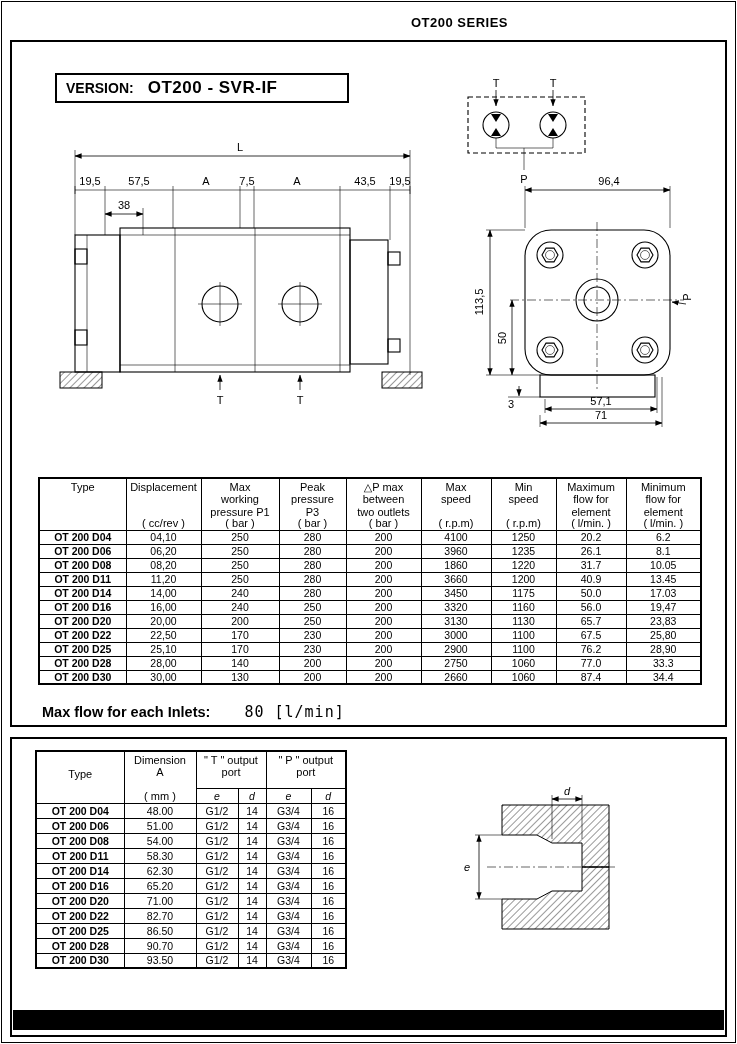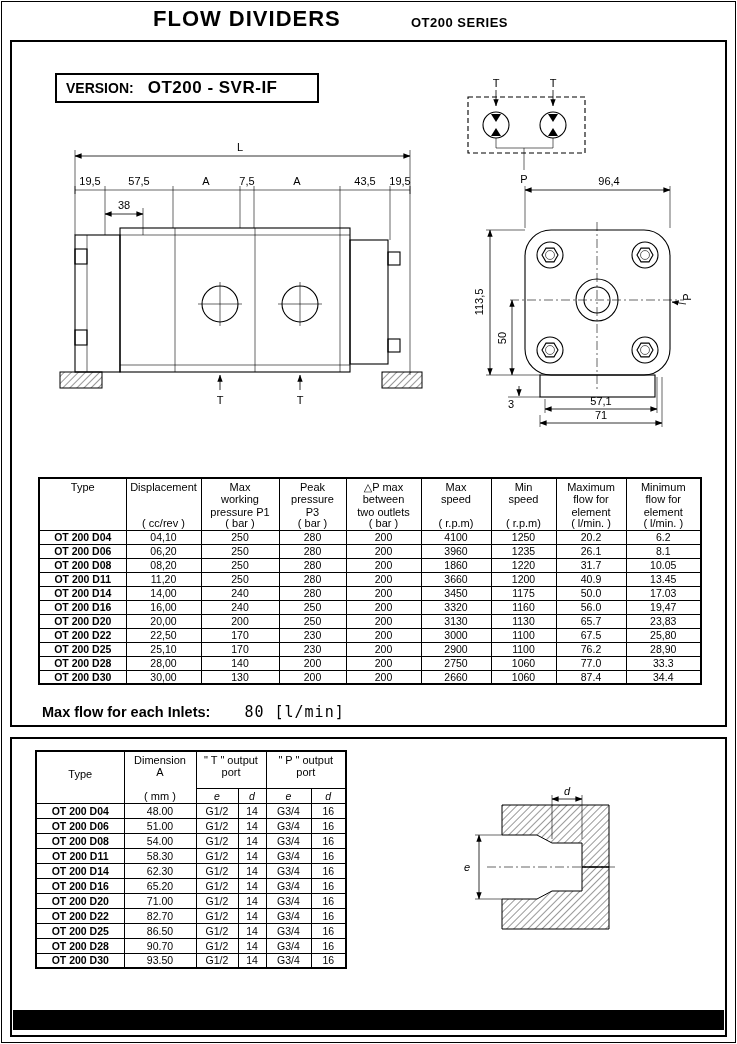--- a/index.html
+++ b/index.html
@@ -8,21 +8,21 @@
   .page { position: absolute; top: 0; left: 0; width: 737px; height: 1044px; background: #fff; overflow: hidden; }
   .frame { position: absolute; inset: 1px; border: 1px solid #000; pointer-events: none; }
 
   .title  { position: absolute; left: 153px; top: 6px;  font-size: 22px; font-weight: bold; letter-spacing: 1px; }
   .series { position: absolute; left: 411px; top: 15px; font-size: 13px; font-weight: bold; letter-spacing: .5px; }
 
   .panel  { position: absolute; border: 2px solid #000; background: #fff; }
   .panel1 { left: 10px; top: 40px;  width: 717px; height: 687px; }
   .panel2 { left: 10px; top: 737px; width: 717px; height: 300px; }
 
-  .version-box { position: absolute; left: 43px; top: 31px; width: 264px; height: 30px;
+  .version-box { position: absolute; left: 43px; top: 31px; width: 294px; height: 30px;
                  border: 2px solid #000; display: flex; align-items: center; gap: 14px; padding-left: 9px; }
   .version-label { font-size: 14px; font-weight: bold; }
   .version-value { font-size: 17px; font-weight: bold; letter-spacing: .5px; }
 
   .drawsvg { position: absolute; left: 0; top: 0; }
   .portsvg { position: absolute; left: 445px; top: 48px; }
 
   table { border-collapse: collapse; background: #fff; }
   .spec-table { position: absolute; left: 26px; top: 435px; border: 2px solid #000; table-layout: fixed; }
   .spec-table th, .spec-table td { border: 1px solid #000; text-align: center; padding: 0 1px; }
@@ -56,21 +56,20 @@
   svg .hatchfill { fill: url(#hatch); stroke: #000; stroke-width: 1; }
   svg text { font-family: "Liberation Sans", sans-serif; font-size: 11px; fill: #000; }
   svg text.lbl-i { font-style: italic; }
 </style>
 </head>
 <body>
 
 <div class="page">
   <div class="frame"></div>
 
-  <div class="title">FLOW DIVIDERS</div>
   <div class="series">OT200  SERIES</div>
 
   <div class="panel panel1">
 
     <svg class="drawsvg" width="711" height="430" viewBox="0 0 711 430">
       <defs>
         <marker id="arr" viewBox="0 0 10 10" refX="9.5" refY="5" markerWidth="7" markerHeight="7" orient="auto-start-reverse" markerUnits="userSpaceOnUse">
           <path d="M0,1.2 L10,5 L0,8.8 Z" fill="#000"></path>
         </marker>
         <pattern id="hatch" width="5" height="5" patternUnits="userSpaceOnUse" patternTransform="rotate(45)">

